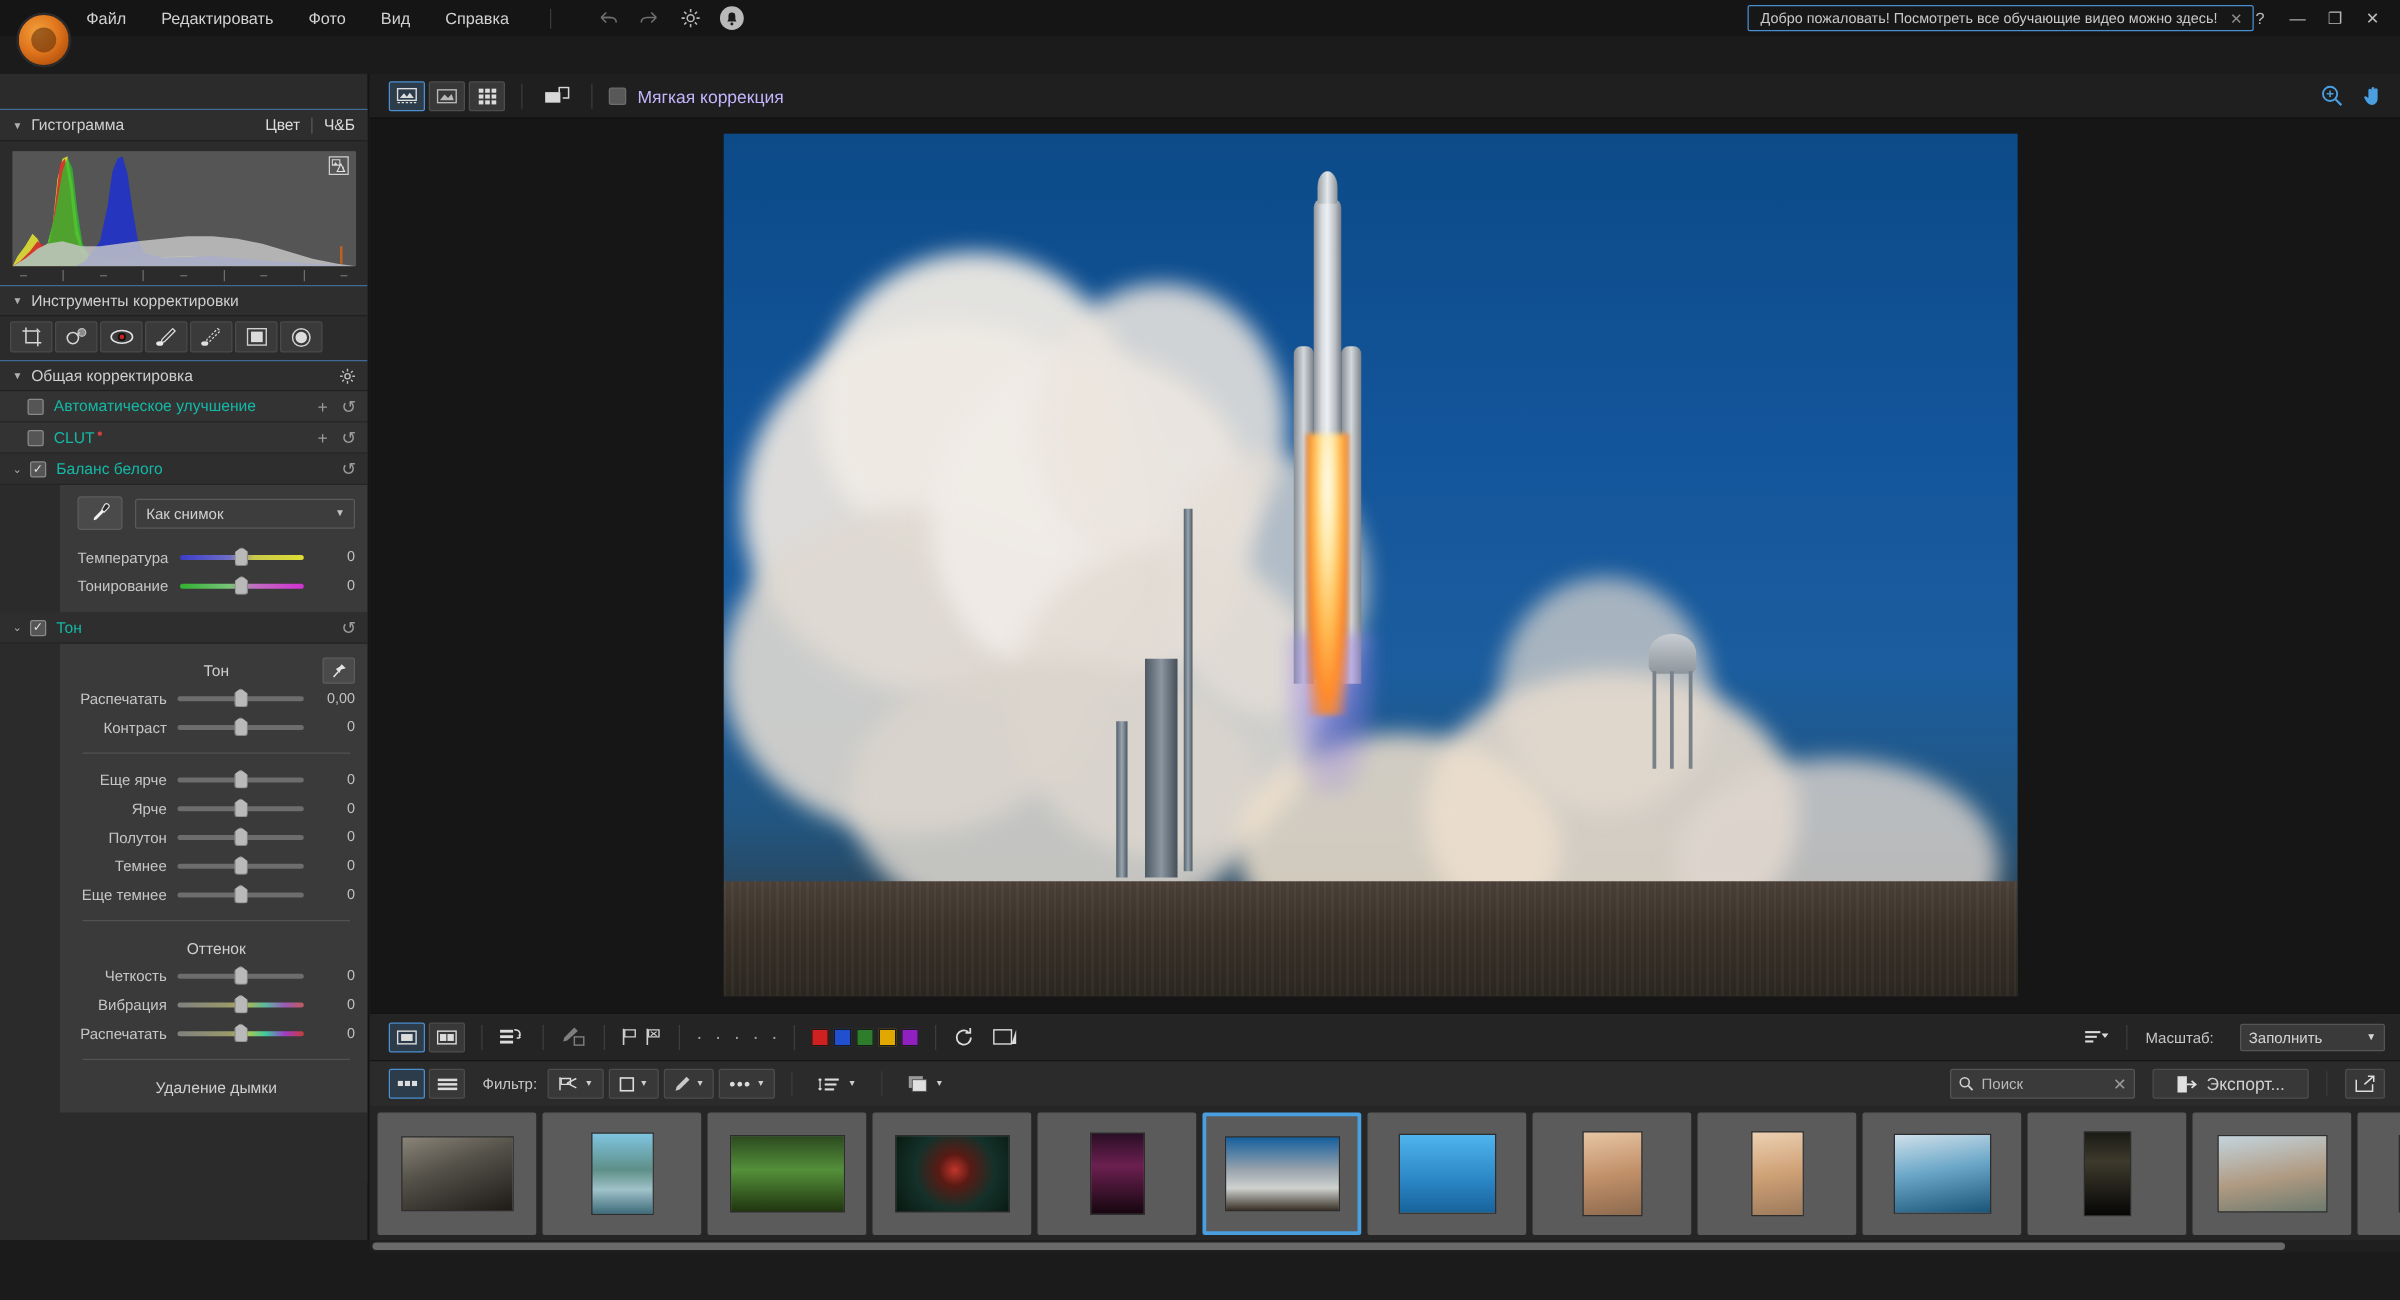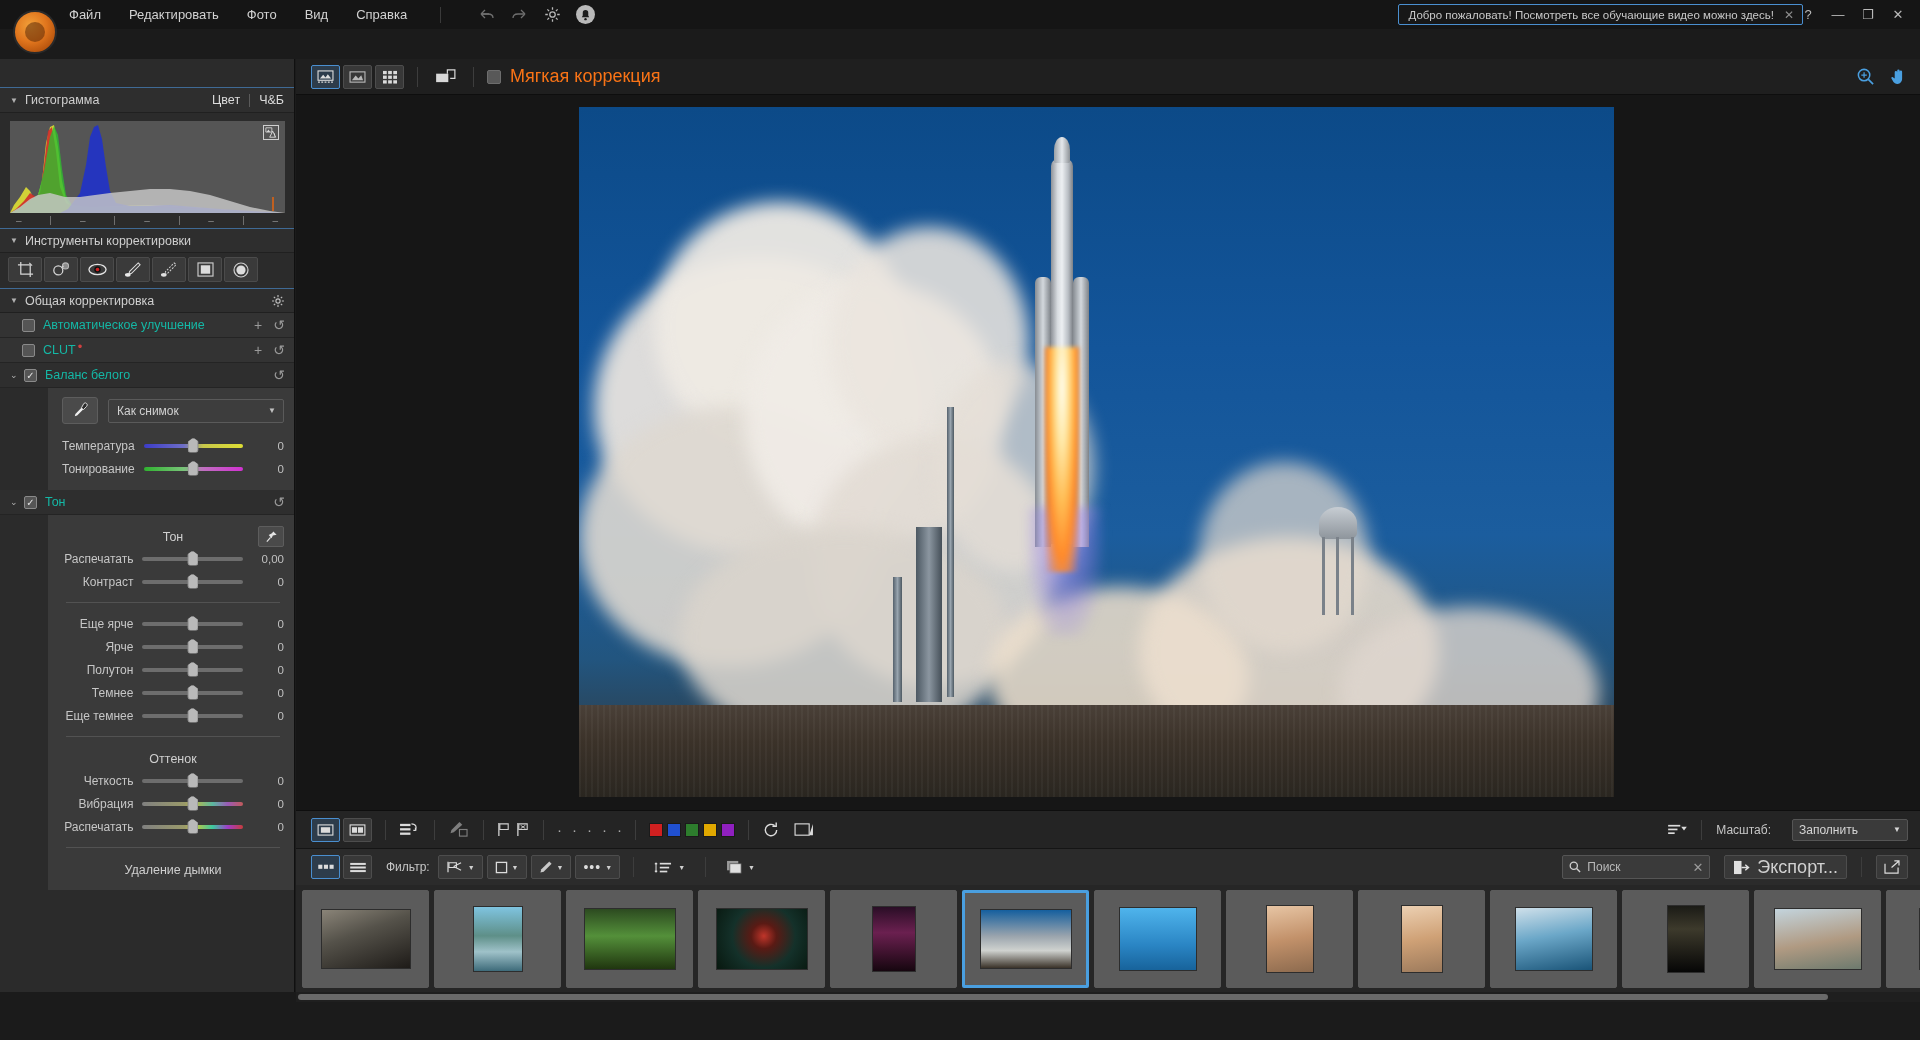--- a/index.html
+++ b/index.html
@@ -175,21 +175,21 @@
     position: absolute; left: 296px; top: 59px; right: 0; height: 36px;
     background: #1f1f1f; border-bottom: 1px solid #0e0e0e; display: flex; align-items: center;
   }
   .vgroup { display: flex; align-items: center; margin-left: 15px; gap: 3px; }
   .vbtn {
     width: 29px; height: 24px; background: #383838; border: 1px solid #4d4d4d; border-radius: 2px;
     display: flex; align-items: center; justify-content: center; cursor: default;
   }
   .vbtn.sel { border-color: #4a8fd0; background: #2d3c4b; }
   .vsep { width: 1px; height: 20px; background: #3d3d3d; margin: 0 13px; }
-  .softlabel { font-size: 18px; color: #f97316; margin-left: 9px; }
+  .softlabel { font-size: 14px; color: #c4b5fd; margin-left: 9px; }
   .softchk { width: 14px; height: 14px; background: #585858; border: 1px solid #6d6d6d; border-radius: 2px; }
   .vright { position: absolute; right: 12px; display: flex; align-items: center; gap: 14px; }
 
   
   .canvas {
     position: absolute; left: 296px; top: 95px; right: 0; height: 715px;
     background: #161616; overflow: hidden;
   }
   .photo {
     position: absolute; left: 283px; top: 12px; width: 1035px; height: 690px;
@@ -249,21 +249,21 @@
   }
   .filterlabel { font-size: 12px; color: #c6c6c6; margin: 0 8px 0 14px; }
   .searchbox {
     width: 148px; height: 24px; background: #3a3a3a; border: 1px solid #555; border-radius: 2px;
     display: flex; align-items: center; padding: 0 6px; gap: 6px; position: relative;
   }
   .searchbox .ph { font-size: 12px; color: #b9b9b9; }
   .searchbox .x { position: absolute; right: 6px; color: #9a9a9a; font-size: 13px; }
   .exportbtn {
     height: 24px; background: #383838; border: 1px solid #4d4d4d; border-radius: 2px;
-    display: flex; align-items: center; padding: 0 8px; gap: 7px; color: #d0d0d0; font-size: 18px;
+    display: flex; align-items: center; padding: 0 18px; gap: 7px; color: #d0d0d0; font-size: 14px;
   }
 
   
   .filmstrip {
     position: absolute; left: 296px; top: 885px; right: 0; height: 107px;
     background: #262626; display: flex; align-items: center; padding: 0 6px; gap: 5px; overflow: hidden;
   }
   .cell {
     width: 127px; height: 98px; background: #5b5b5b; border: 1px solid #5b5b5b; border-radius: 2px;
     display: flex; align-items: center; justify-content: center; flex: 0 0 auto;

